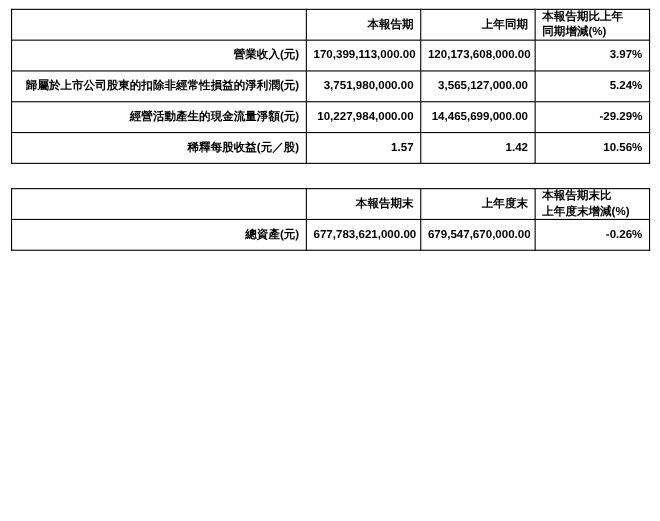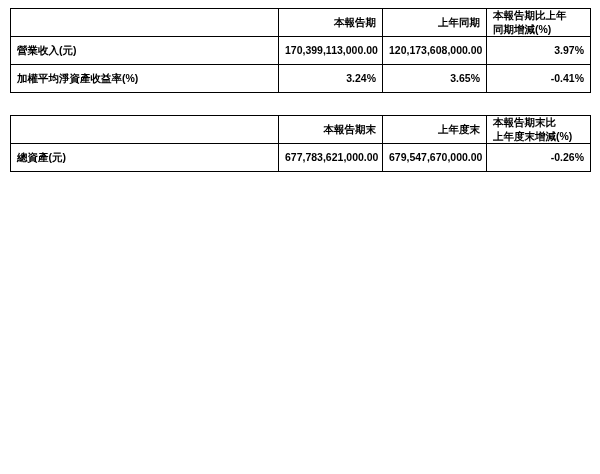--- a/index.html
+++ b/index.html
@@ -31,21 +31,21 @@
   table.fin td, table.fin th {
     border: 1px solid #000;
     padding: 0 6px;
     font-size: 10.5px;
     font-weight: bold;
     line-height: 1.15;
     vertical-align: middle;
     height: 28px;
     box-sizing: border-box;
   }
-  .col-label { width: 268px; text-align: left; }
+  .col-label { width: 268px; text-align: right; }
   .col-num   { width: 104px; text-align: right; }
   .col-pct   { width: 104px; text-align: right; }
 
   thead td {
     height: 54px;
     vertical-align: bottom;
     padding-bottom: 5px;
     text-align: right;
   }
   thead td.col-label { text-align: left; }
@@ -71,24 +71,36 @@
       </tr>
     </thead>
     <tbody>
       <tr>
         <td class="col-label">營業收入(元)</td>
         <td class="col-num">170,399,113,000.00</td>
         <td class="col-num">120,173,608,000.00</td>
         <td class="col-pct">3.97%</td>
       </tr>
       <tr>
-        <td class="col-label">加權平均淨資產收益率(%)</td>
-        <td class="col-num">3.24%</td>
-        <td class="col-num">3.65%</td>
-        <td class="col-pct">-0.41%</td>
+        <td class="col-label">歸屬於上市公司股東的扣除非經常性損益的淨利潤(元)</td>
+        <td class="col-num">3,751,980,000.00</td>
+        <td class="col-num">3,565,127,000.00</td>
+        <td class="col-pct">5.24%</td>
+      </tr>
+      <tr>
+        <td class="col-label">經營活動產生的現金流量淨額(元)</td>
+        <td class="col-num">10,227,984,000.00</td>
+        <td class="col-num">14,465,699,000.00</td>
+        <td class="col-pct">-29.29%</td>
+      </tr>
+      <tr>
+        <td class="col-label">稀釋每股收益(元／股)</td>
+        <td class="col-num">1.57</td>
+        <td class="col-num">1.42</td>
+        <td class="col-pct">10.56%</td>
       </tr>
     </tbody>
   </table>
 
   <div class="spacer"></div>
 
   <table class="fin tbl2-wrap">
     <thead>
       <tr>
         <td class="col-label"></td>

